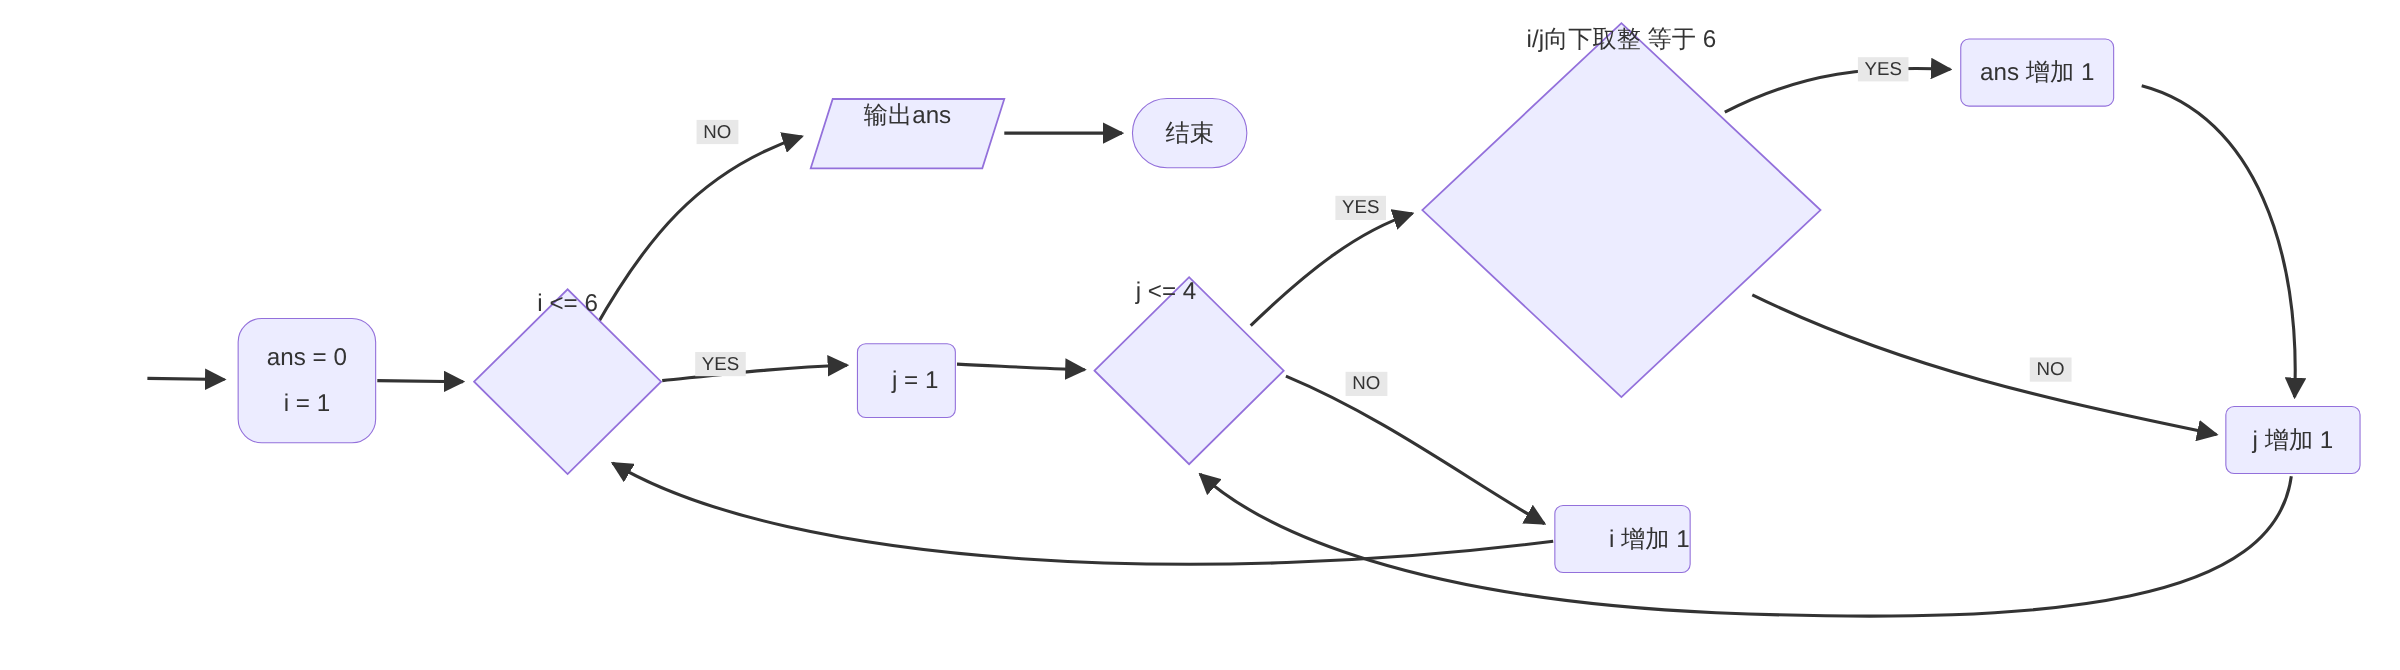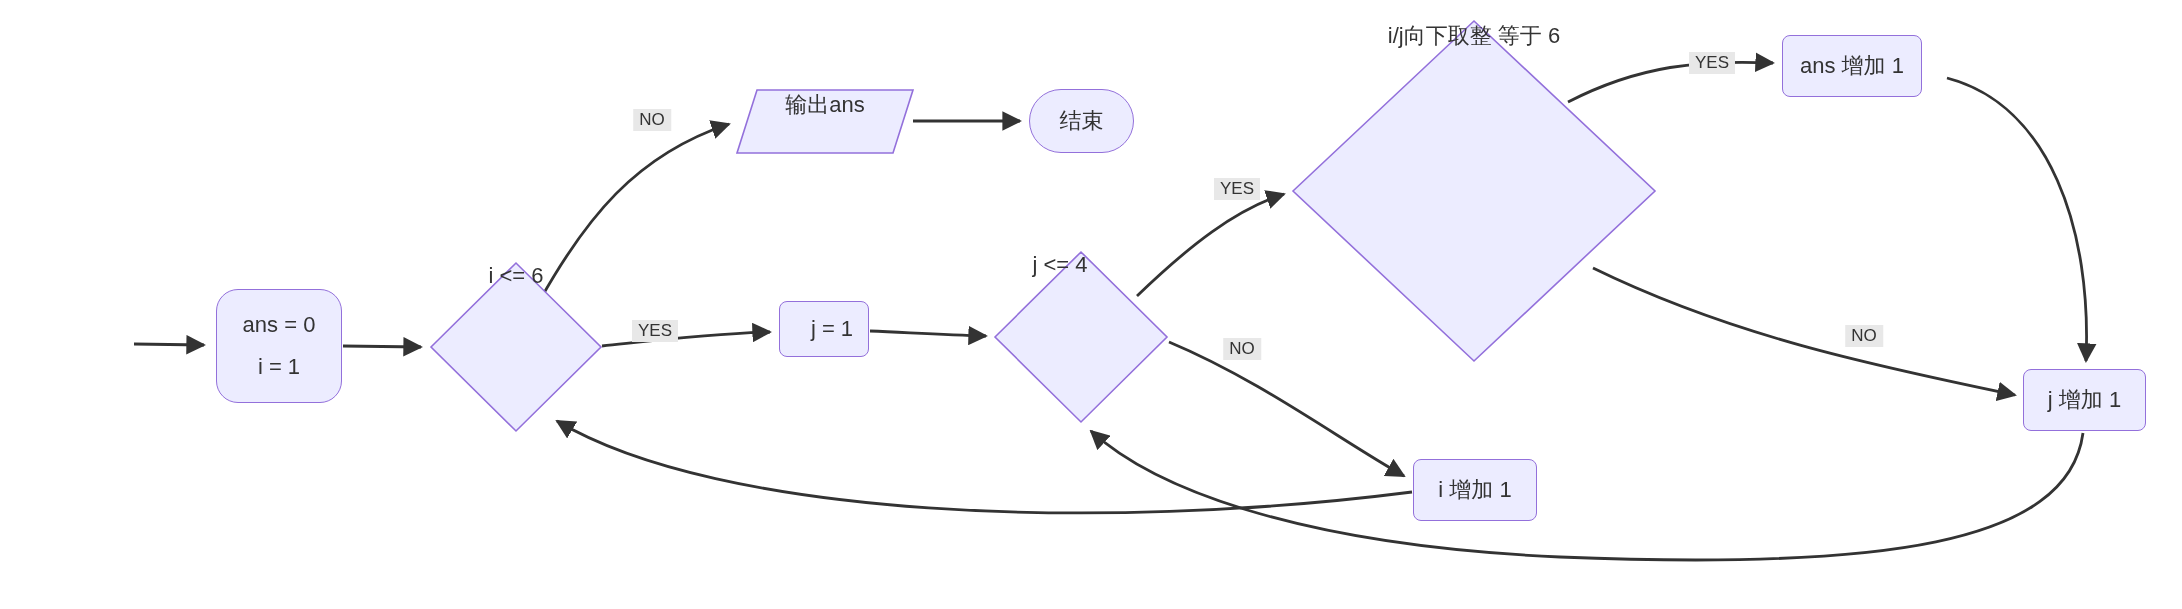--- a/index.html
+++ b/index.html
@@ -101,33 +101,33 @@
     <polygon class="shape" points="1293,191 1474,21 1655,191 1474,361"></polygon>
     <polygon class="shape" points="757,90 913,90 893,153 737,153"></polygon>
   </svg>
 
 
   <div class="node rect col" style="left:216px; top:289px; width:126px; height:114px;">
     <span>ans = 0</span>
     <span>i = 1</span>
   </div>
 
-  <div class="node rect" style="left:779px; top:301px; width:90px; height:56px;padding-left:16px;">
+  <div class="node rect" style="left:779px; top:312px; width:90px; height:68px;padding-left:16px;">
     <span>j = 1</span>
   </div>
 
   <div class="node stadium" style="left:1029px; top:89px; width:105px; height:64px;">
     <span>结束</span>
   </div>
 
   <div class="node rect" style="left:1782px; top:35px; width:140px; height:62px;">
     <span>ans 增加 1</span>
   </div>
 
-  <div class="node rect" style="left:1413px; top:459px; width:124px; height:62px;">
+  <div class="node rect" style="left:1413px; top:459px; width:124px; height:62px;justify-content:flex-end;">
     <span>i 增加 1</span>
   </div>
 
   <div class="node rect" style="left:2023px; top:369px; width:123px; height:62px;">
     <span>j 增加 1</span>
   </div>
 
   <div class="overlay-label" style="left:431px; top:263px; width:170px; height:168px;">
     <span>i &lt;= 6</span>
   </div>

